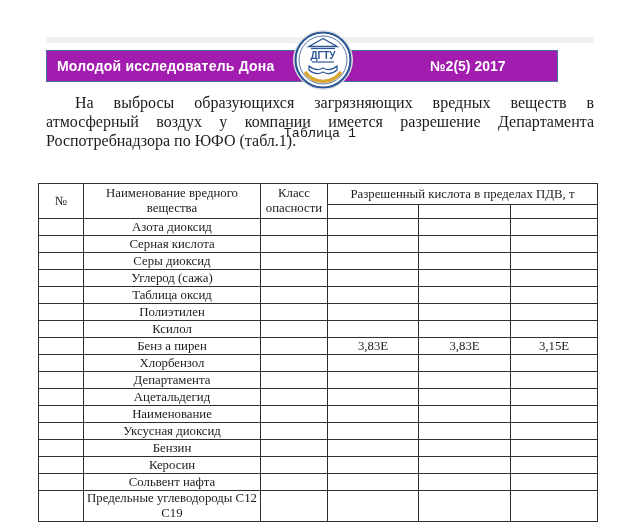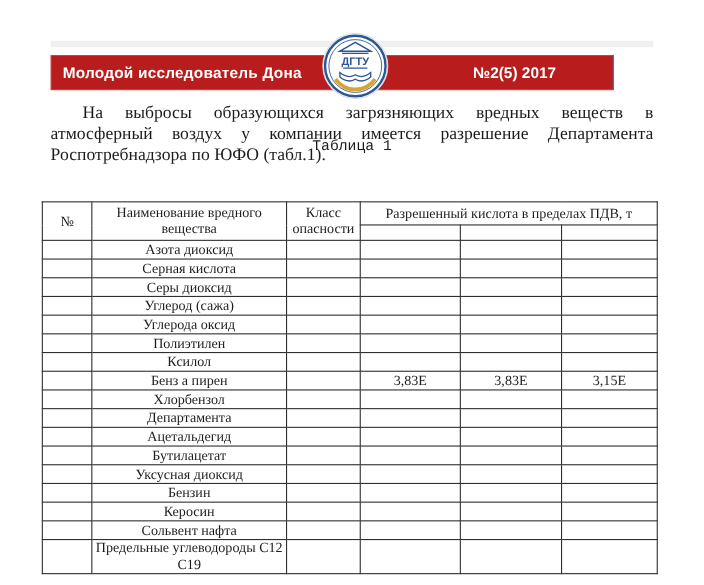--- a/index.html
+++ b/index.html
@@ -3,21 +3,21 @@
 <meta charset="utf-8">
 <style>
   html,body { margin:0; padding:0; }
   body {
     width:640px; height:532px; background:#ffffff; overflow:hidden; position:relative;
     font-family:"Liberation Serif", serif; color:#1c1c1c;
   }
   .top-strip { position:absolute; left:46px; top:37px; width:548px; height:6px; background:#f0f0f0; }
   .banner {
     position:absolute; left:46px; top:50px; width:512px; height:32px;
-    background:#b91c1c; box-shadow:0 0 0 1px #4a6fa5 inset;text-decoration:underline;
+    background:#a21caf; box-shadow:0 0 0 1px #4a6fa5 inset;text-decoration:underline;
   }
   .banner-title {
     position:absolute; left:11px; top:50%; transform:translateY(-50%);
     font-family:"Liberation Sans", sans-serif; font-weight:bold; font-size:14px; color:#ffffff;
     white-space:nowrap; letter-spacing:0.2px;
   }
   .banner-issue {
     position:absolute; left:384px; top:50%; transform:translateY(-50%);
     font-family:"Liberation Sans", sans-serif; font-weight:bold; font-size:14px; color:#ffffff;
     white-space:nowrap;
@@ -128,21 +128,21 @@
     <tr>
         <td></td>
         <td>Углерод (сажа)</td>
         <td></td>
         <td></td>
         <td></td>
         <td></td>
       </tr>
     <tr>
         <td></td>
-        <td>Углерода оксид</td>
+        <td>Таблица оксид</td>
         <td></td>
         <td></td>
         <td></td>
         <td></td>
       </tr>
     <tr>
         <td></td>
         <td>Полиэтилен</td>
         <td></td>
         <td></td>
@@ -184,21 +184,21 @@
     <tr>
         <td></td>
         <td>Ацетальдегид</td>
         <td></td>
         <td></td>
         <td></td>
         <td></td>
       </tr>
     <tr>
         <td></td>
-        <td>Бутилацетат</td>
+        <td>Наименование</td>
         <td></td>
         <td></td>
         <td></td>
         <td></td>
       </tr>
     <tr>
         <td></td>
         <td>Уксусная диоксид</td>
         <td></td>
         <td></td>

